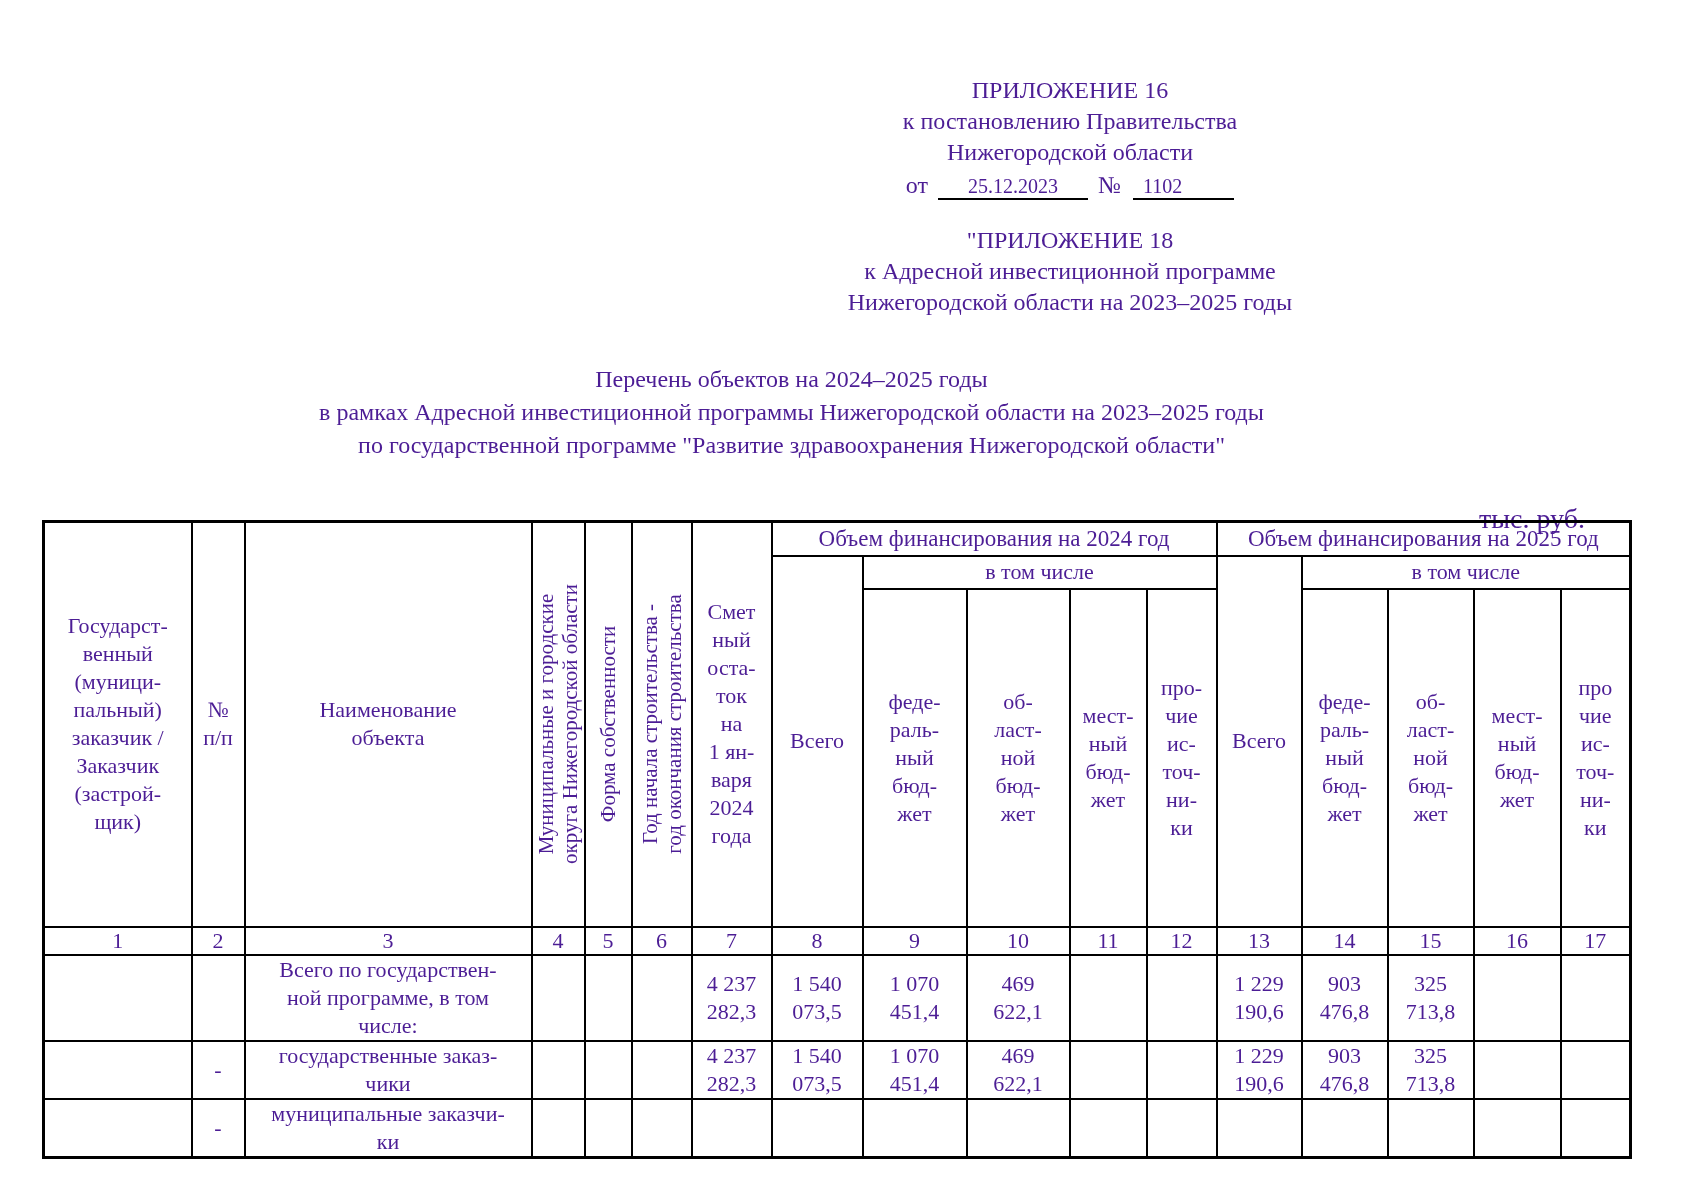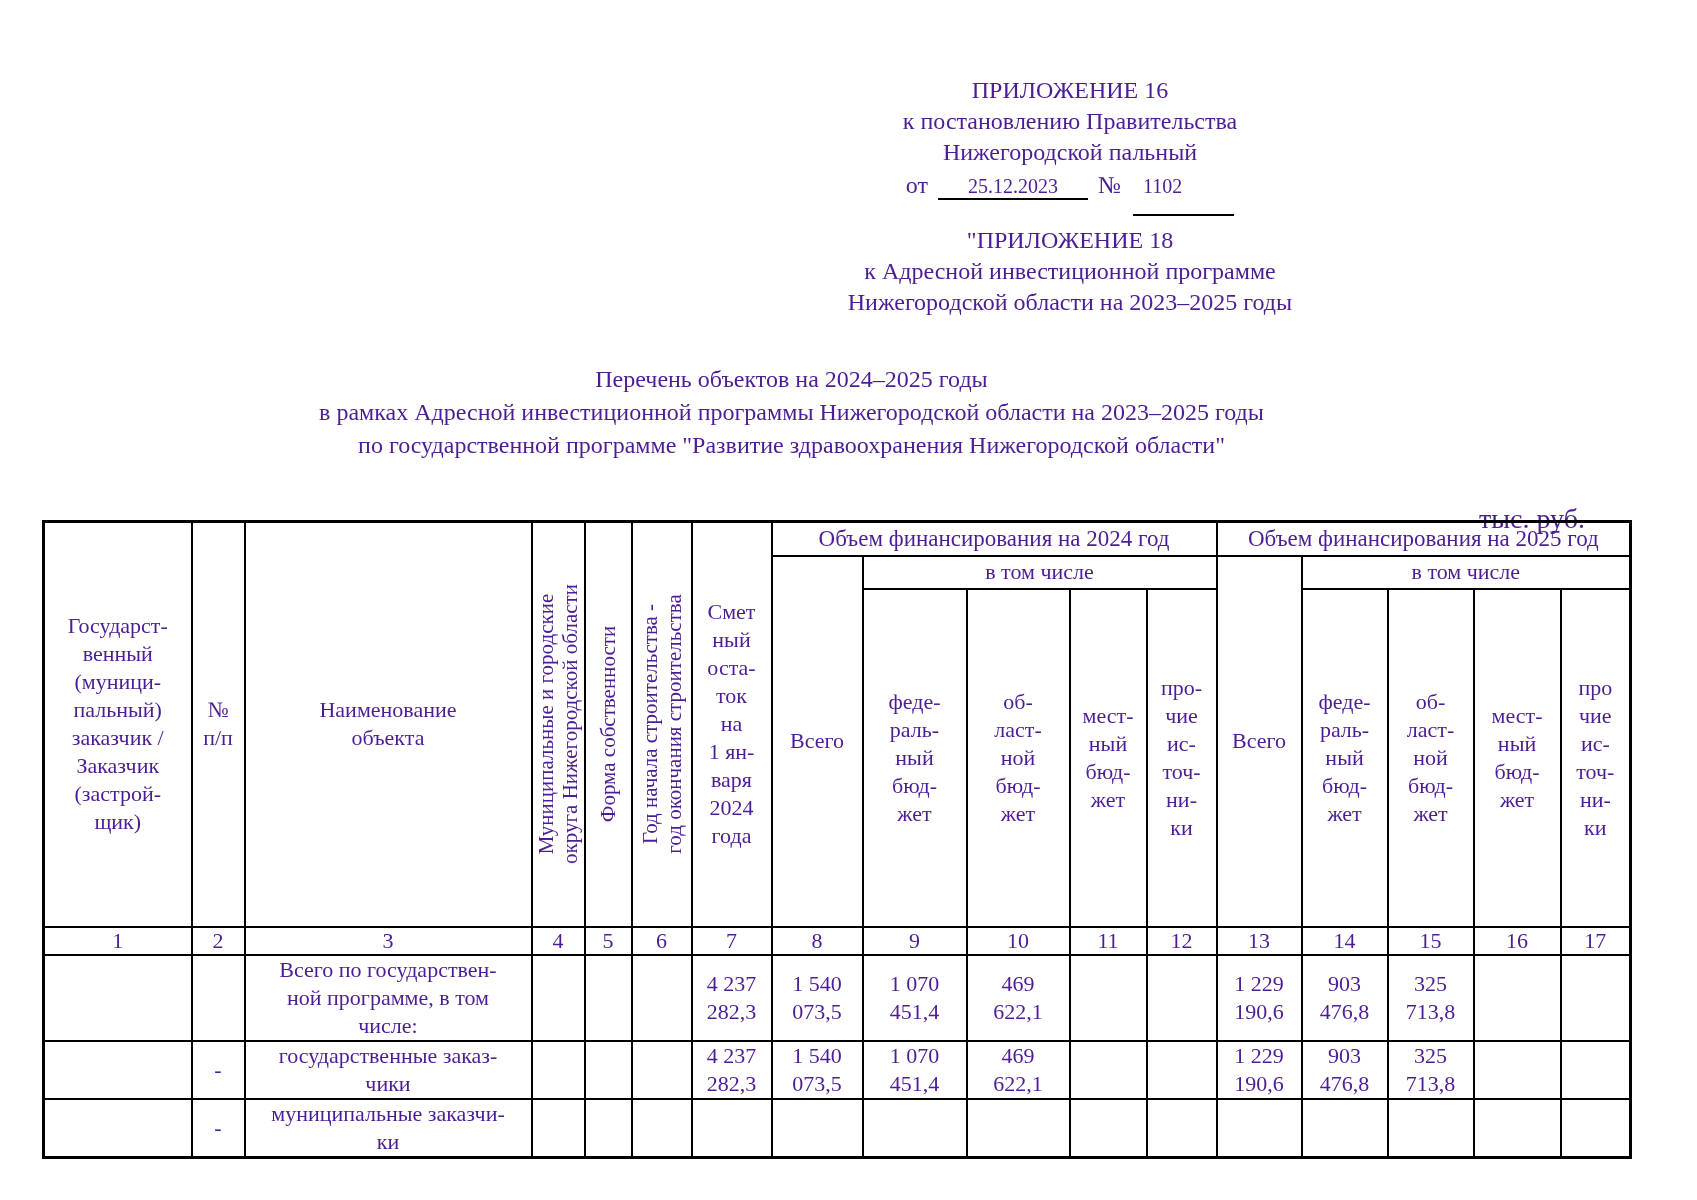--- a/index.html
+++ b/index.html
@@ -11,21 +11,21 @@
     overflow:hidden;
     margin-top:23px;
   }
   .block{position:absolute;text-align:center;font-size:24px;line-height:31px;}
   .appendix{top:52px;left:780px;width:580px;}
   .appendix2{top:202px;left:780px;width:580px;}
   .titleblock{top:340px;left:69px;width:1445px;line-height:33px;}
   .fromline{margin-top:2px;}
   .u{display:inline-block;border-bottom:2px solid #000000;font-size:20px;line-height:24px;vertical-align:baseline;}
   .u-date{padding:0 30px;margin:0 4px;}
-  .u-num{padding:0 52px 16px 10px;margin-left:6px;}
+  .u-num{padding:0 52px 0 10px;margin-left:6px;}
   .units{position:absolute;top:480px;left:1380px;width:205px;text-align:right;font-size:28px;}
   table.fin{
     position:absolute;top:497px;left:42px;
     border-collapse:collapse;table-layout:fixed;
     width:1588px;
     font-size:22px;line-height:28px;
   }
   table.fin,table.fin td{border:2px solid #000;}
   table.fin{border:3px solid #000;}
   table.fin td{
@@ -54,21 +54,21 @@
   }
 </style>
 </head>
 <body>
 
 <div class="page">
 
   <div class="block appendix">
     <div>ПРИЛОЖЕНИЕ 16</div>
     <div>к постановлению Правительства</div>
-    <div>Нижегородской пальный</div>
+    <div>Нижегородской области</div>
     <div class="fromline">
       <span>от</span>
       <span class="u u-date">25.12.2023</span>
       <span>№</span>
       <span class="u u-num">1102</span>
     </div>
   </div>
 
   <div class="block appendix2">
     <div>"ПРИЛОЖЕНИЕ 18</div>

